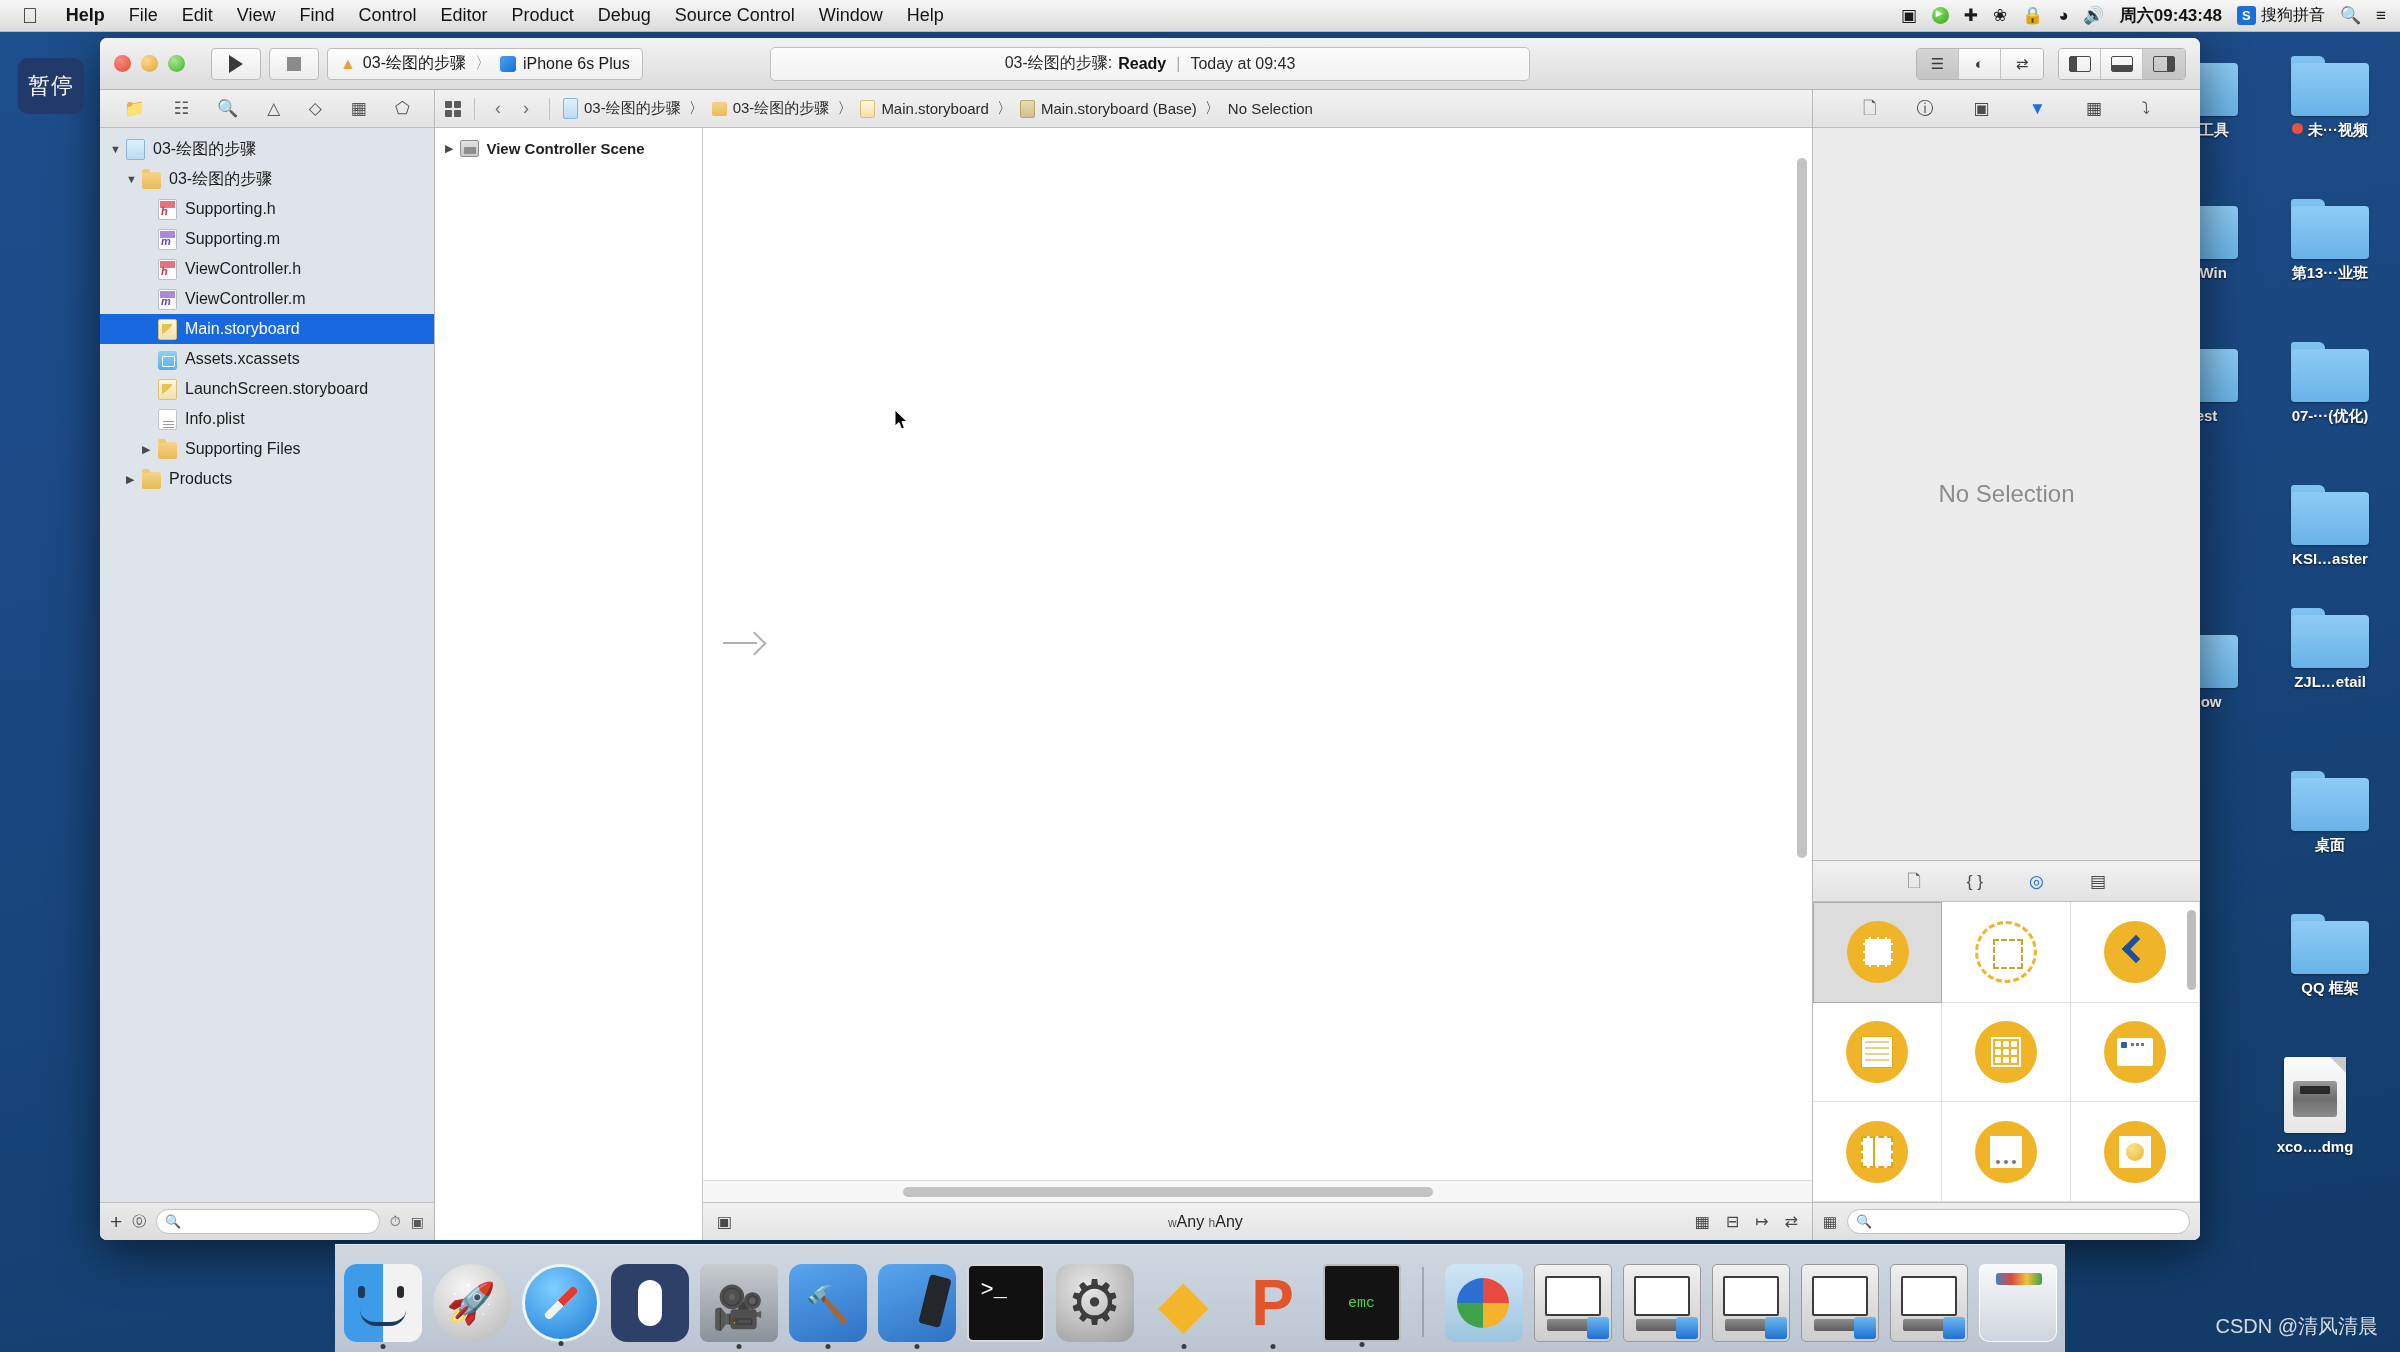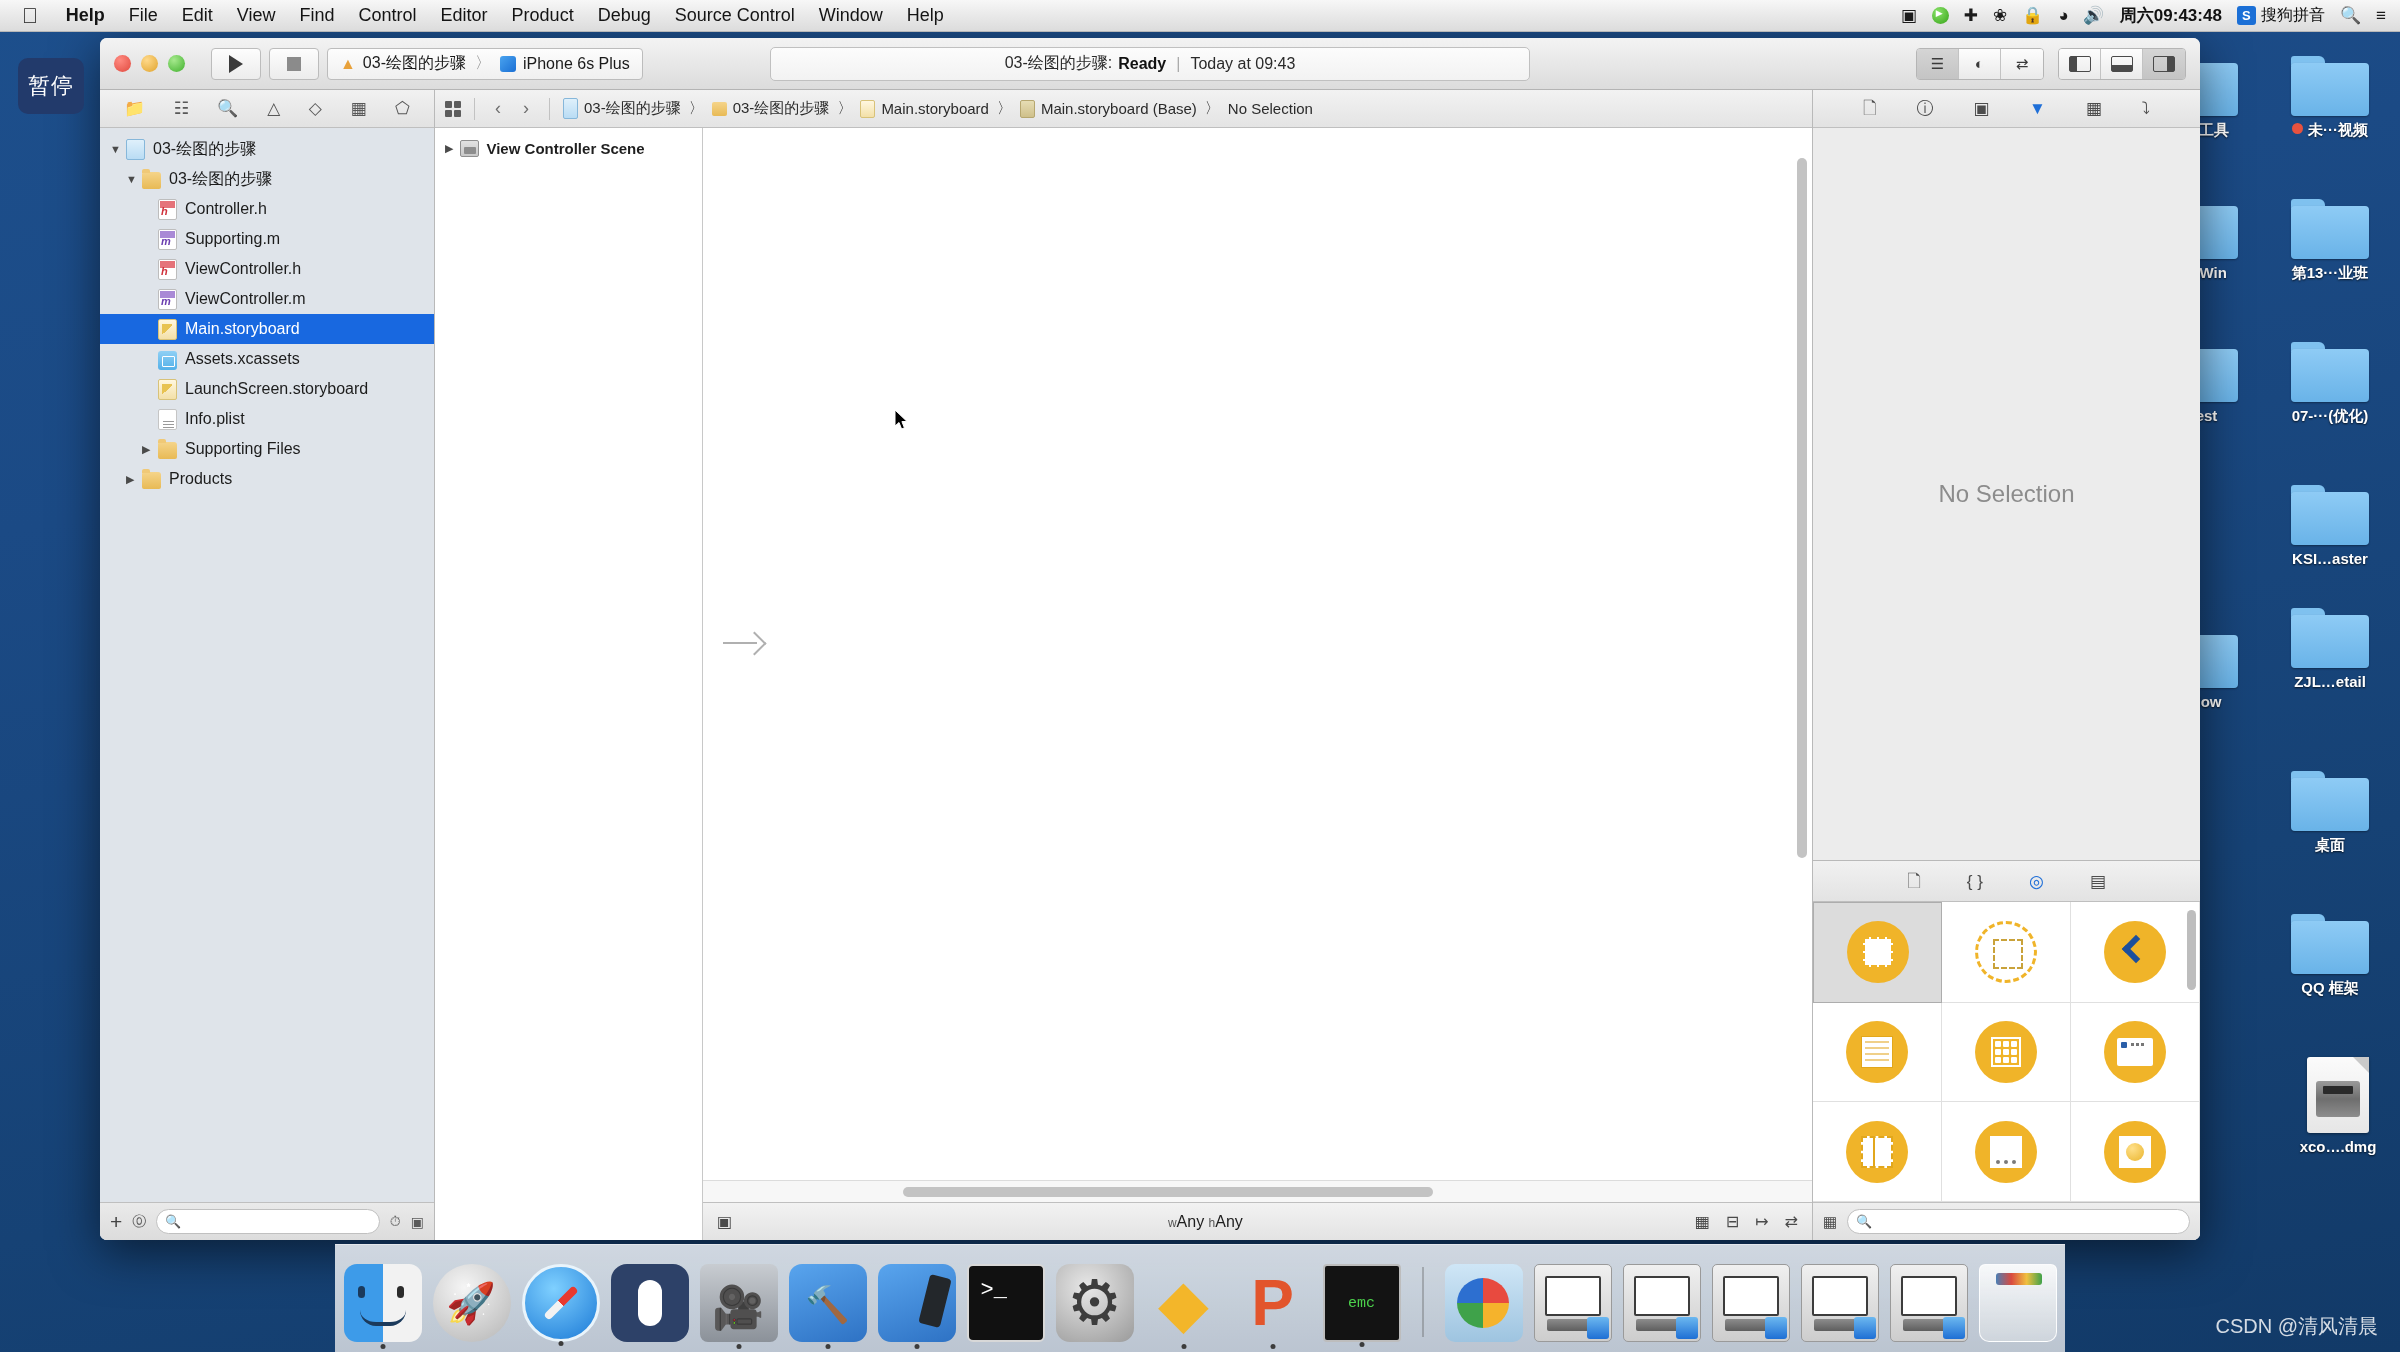--- a/index.html
+++ b/index.html
@@ -434,21 +434,21 @@
     <div class="label">ZJL…etail</div>
   </div>
   <div class="dicon" style="right:15px; top:715px;">
     <div class="folder"></div>
     <div class="label">桌面</div>
   </div>
   <div class="dicon" style="right:15px; top:858px;">
     <div class="folder"></div>
     <div class="label">QQ 框架</div>
   </div>
-  <div class="dicon" style="right:7px; top:1001px;">
+  <div class="dicon" style="right:30px; top:1001px;">
     <div class="dmgicon">
         <div class="drive"></div>
       </div>
     <div class="label">xco….dmg</div>
   </div>
 </div>
 
 <div class="menubar">
   <div class="apple"></div>
   <div class="mitem bold">Help</div>
@@ -553,21 +553,21 @@
         <div class="nrow" style="padding-left:26px;">
           <span class="tw">▼</span>
           <span class="fi fi-folder"></span>
           <span>03-绘图的步骤</span>
         </div>
         <div class="nrow" style="padding-left:58px;">
           <span class="fi fi-doc">
               <span class="bar" style="background:#e5737a"></span>
               <span class="ltr" style="color:#d0323c">h</span>
             </span>
-          <span>Controller.h</span>
+          <span>Supporting.h</span>
         </div>
         <div class="nrow" style="padding-left:58px;">
           <span class="fi fi-doc">
               <span class="bar" style="background:#a98ad6"></span>
               <span class="ltr" style="color:#6b3fb0">m</span>
             </span>
           <span>Supporting.m</span>
         </div>
         <div class="nrow" style="padding-left:58px;">
           <span class="fi fi-doc">

